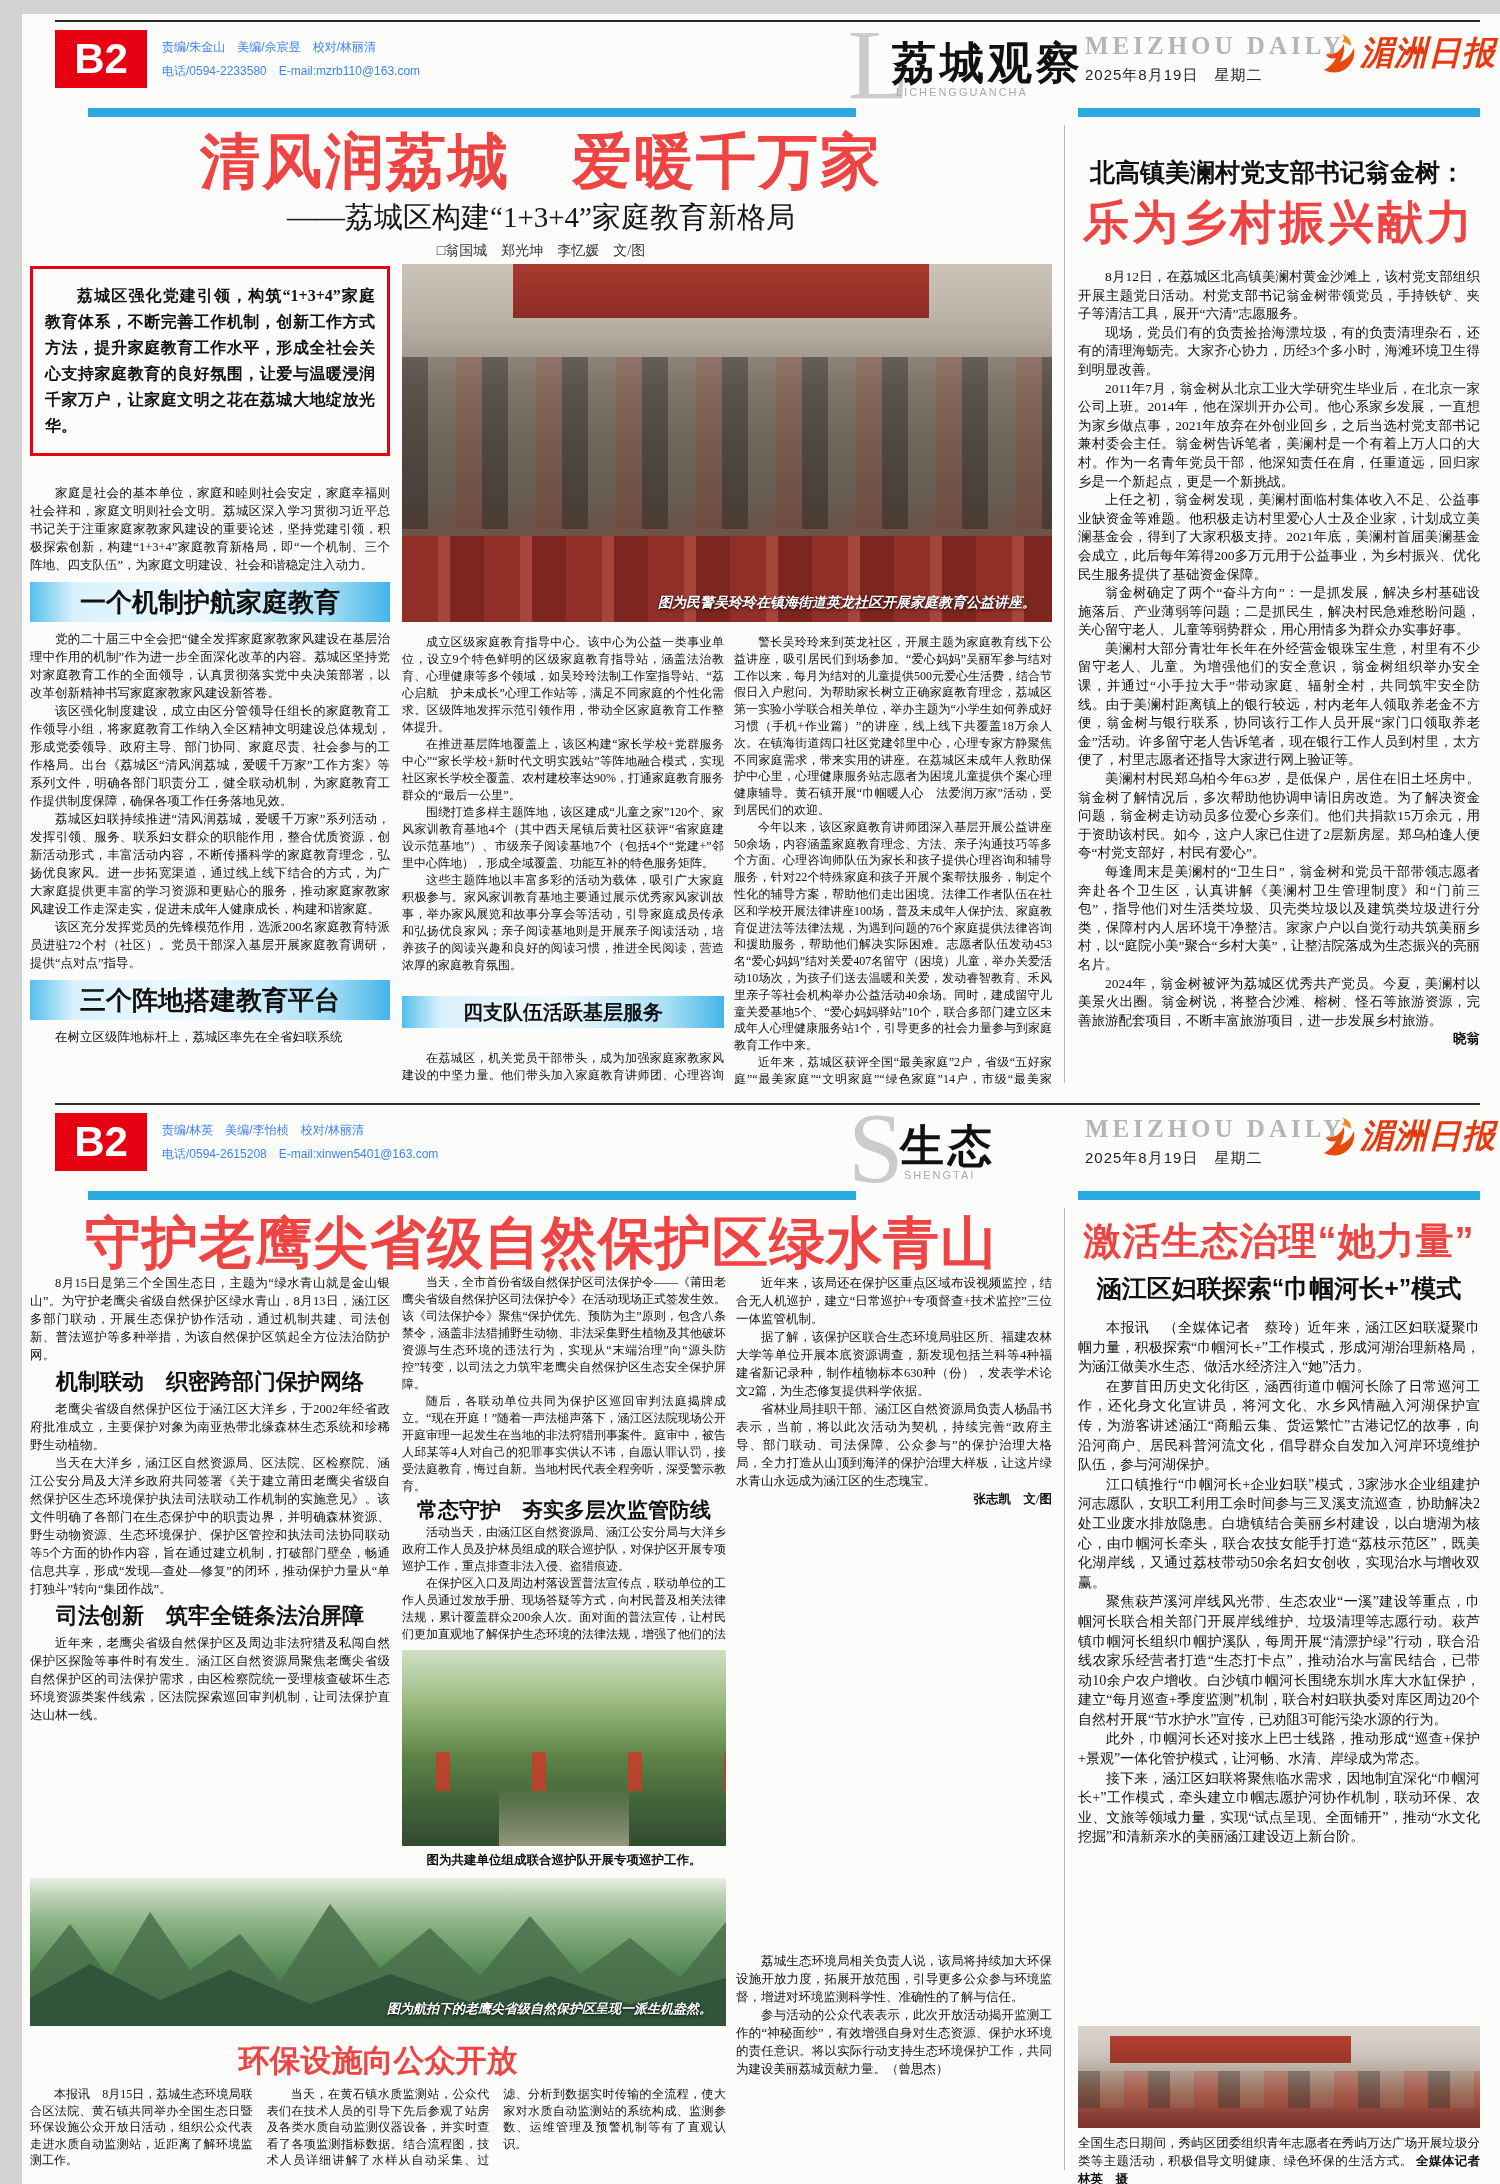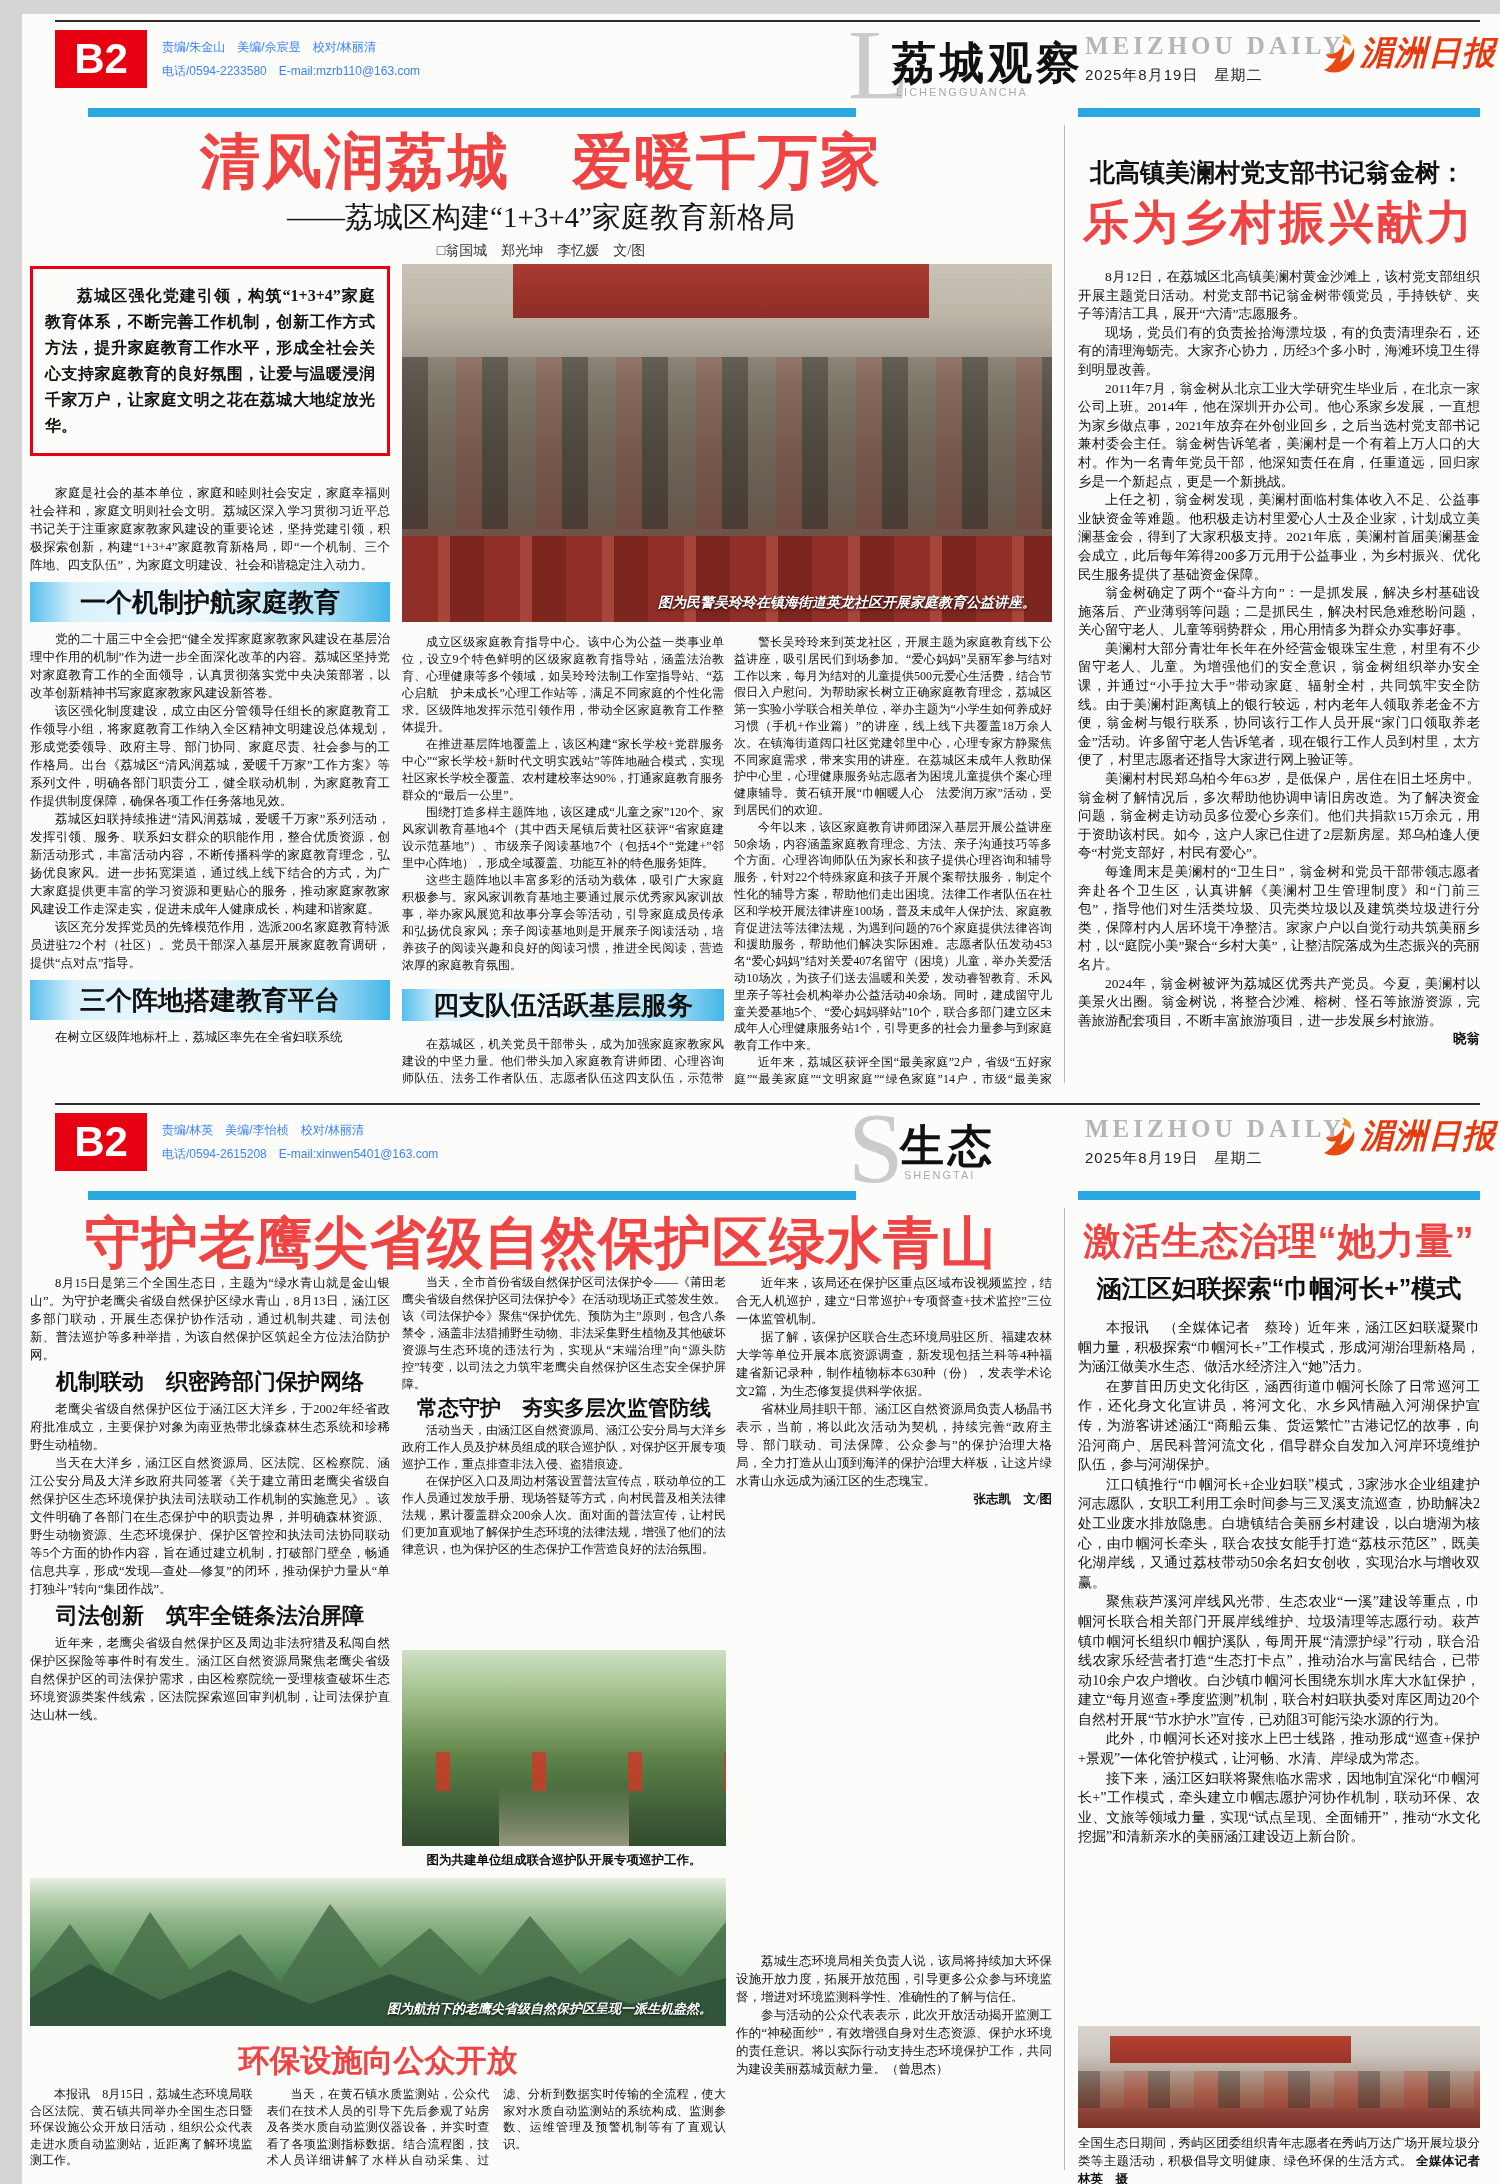--- a/index.html
+++ b/index.html
@@ -26,21 +26,21 @@
   .p{margin:0;text-indent:2em;text-align:justify;}
   .col{position:absolute;overflow:hidden;}
   .b1{font-size:12.5px;line-height:18px;}
   .b2t{font-size:12px;line-height:17px;}
   .br{font-size:13.5px;line-height:18.6px;}
   .leadbox{border:3px solid #e60012;padding:14px 12px;font-weight:700;font-size:16px;line-height:26px;
            text-indent:2em;text-align:justify;margin-bottom:28px;}
   .bluehead{height:40px;line-height:40px;text-align:center;font-family:"Liberation Sans",sans-serif;
             font-weight:900;font-size:26px;margin:8px 0;
             background:linear-gradient(90deg,#55bfec 0%,#d9f1fc 12%,#f1fafe 48%,#a9e0f6 82%,#44b5e7 100%);}
-  .bluehead.small{height:32px;line-height:32px;font-size:26px;margin:15px 0;}
+  .bluehead.small{height:32px;line-height:32px;font-size:20px;margin:22px 0;}
   .ecohead{text-align:center;font-family:"Liberation Sans",sans-serif;font-weight:900;font-size:22px;margin:9px 0;}
   .photo{position:absolute;overflow:hidden;}
   .incap{position:absolute;color:#fff;font-style:italic;font-weight:700;font-size:14px;
          text-shadow:0 1px 3px rgba(0,0,0,.9);}
   .blackcap{position:absolute;font-weight:700;font-size:12.5px;line-height:17px;text-align:center;}
   .credit{text-align:right;font-weight:700;}
   .kicker{position:absolute;font-family:"Liberation Sans",sans-serif;font-weight:900;font-size:25px;}
   .vrule{position:absolute;width:1px;background:#b8b8b8;}
   .cols3{column-count:3;column-gap:14px;}
 </style>
@@ -169,20 +169,21 @@
     <p class="p">8月15日是第三个全国生态日，主题为“绿水青山就是金山银山”。为守护老鹰尖省级自然保护区绿水青山，8月13日，涵江区多部门联动，开展生态保护协作活动，通过机制共建、司法创新、普法巡护等多种举措，为该自然保护区筑起全方位法治防护网。</p>
     <div class="ecohead">机制联动　织密跨部门保护网络</div>
     <p class="p">老鹰尖省级自然保护区位于涵江区大洋乡，于2002年经省政府批准成立，主要保护对象为南亚热带北缘森林生态系统和珍稀野生动植物。</p>
     <p class="p">当天在大洋乡，涵江区自然资源局、区法院、区检察院、涵江公安分局及大洋乡政府共同签署《关于建立莆田老鹰尖省级自然保护区生态环境保护执法司法联动工作机制的实施意见》。该文件明确了各部门在生态保护中的职责边界，并明确森林资源、野生动物资源、生态环境保护、保护区管控和执法司法协同联动等5个方面的协作内容，旨在通过建立机制，打破部门壁垒，畅通信息共享，形成“发现—查处—修复”的闭环，推动保护力量从“单打独斗”转向“集团作战”。</p>
     <div class="ecohead">司法创新　筑牢全链条法治屏障</div>
     <p class="p">近年来，老鹰尖省级自然保护区及周边非法狩猎及私闯自然保护区探险等事件时有发生。涵江区自然资源局聚焦老鹰尖省级自然保护区的司法保护需求，由区检察院统一受理核查破坏生态环境资源类案件线索，区法院探索巡回审判机制，让司法保护直达山林一线。</p>
   </div>
 
   <div class="col b2t" style="left:402px;top:1274px;width:324px;height:370px;">
     <p class="p">当天，全市首份省级自然保护区司法保护令——《莆田老鹰尖省级自然保护区司法保护令》在活动现场正式签发生效。该《司法保护令》聚焦“保护优先、预防为主”原则，包含八条禁令，涵盖非法猎捕野生动物、非法采集野生植物及其他破坏资源与生态环境的违法行为，实现从“末端治理”向“源头防控”转变，以司法之力筑牢老鹰尖自然保护区生态安全保护屏障。</p>
+    <p class="p">随后，各联动单位共同为保护区巡回审判法庭揭牌成立。“现在开庭！”随着一声法槌声落下，涵江区法院现场公开开庭审理一起发生在当地的非法狩猎刑事案件。庭审中，被告人邱某等4人对自己的犯罪事实供认不讳，自愿认罪认罚，接受法庭教育，悔过自新。当地村民代表全程旁听，深受警示教育。</p>
     <div class="ecohead" style="font-size:21px;margin:6px 0;">常态守护　夯实多层次监管防线</div>
     <p class="p">活动当天，由涵江区自然资源局、涵江公安分局与大洋乡政府工作人员及护林员组成的联合巡护队，对保护区开展专项巡护工作，重点排查非法入侵、盗猎痕迹。</p>
     <p class="p">在保护区入口及周边村落设置普法宣传点，联动单位的工作人员通过发放手册、现场答疑等方式，向村民普及相关法律法规，累计覆盖群众200余人次。面对面的普法宣传，让村民们更加直观地了解保护生态环境的法律法规，增强了他们的法律意识，也为保护区的生态保护工作营造良好的法治氛围。</p>
   </div>
 
   <div class="photo" style="left:402px;top:1650px;width:324px;height:196px;background:linear-gradient(180deg,#cfe0c4 0%,#9dbd85 25%,#5d8248 55%,#41613a 80%,#324b2e 100%);">
     <div class="abs" style="left:0;top:52%;width:100%;height:20%;background:repeating-linear-gradient(90deg,transparent 0 34px,rgba(200,60,40,.85) 34px 48px,transparent 48px 96px);"></div>
     <div class="abs" style="left:30%;bottom:0;width:40%;height:30%;background:linear-gradient(180deg,rgba(190,185,160,.0),rgba(190,185,160,.7));"></div>
   </div>
   <div class="blackcap" style="left:402px;top:1852px;width:324px;">图为共建单位组成联合巡护队开展专项巡护工作。</div>

